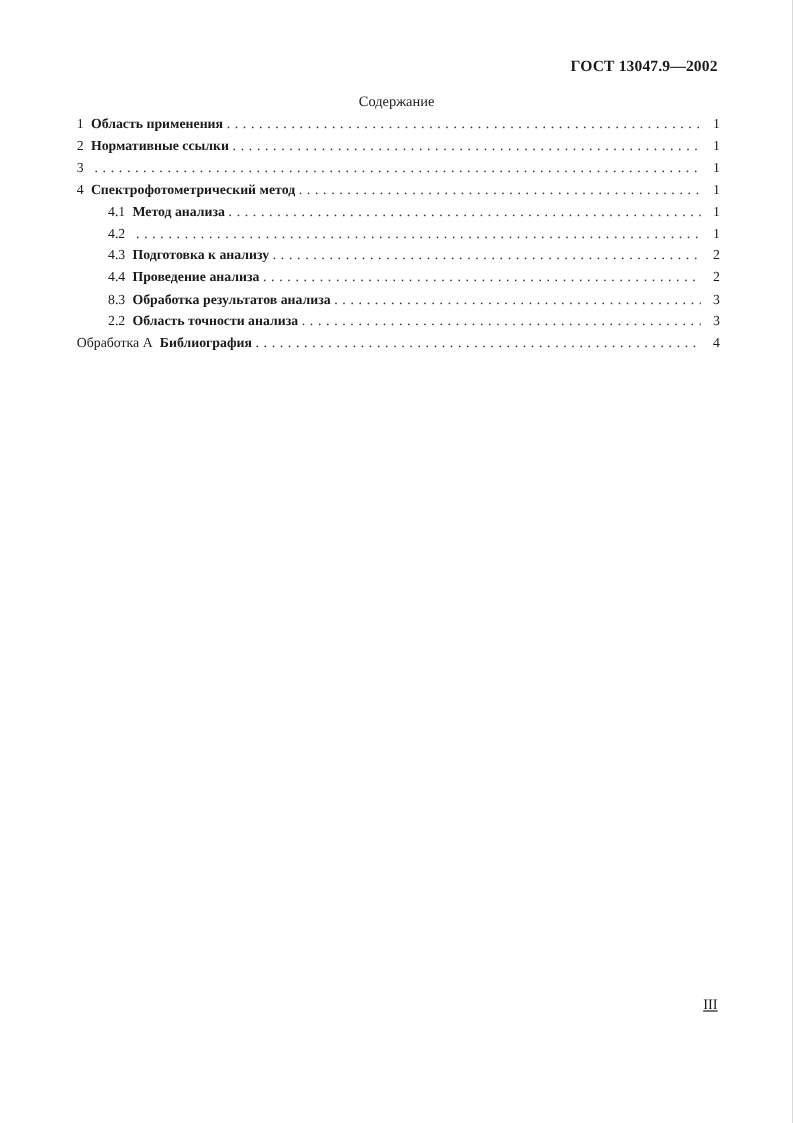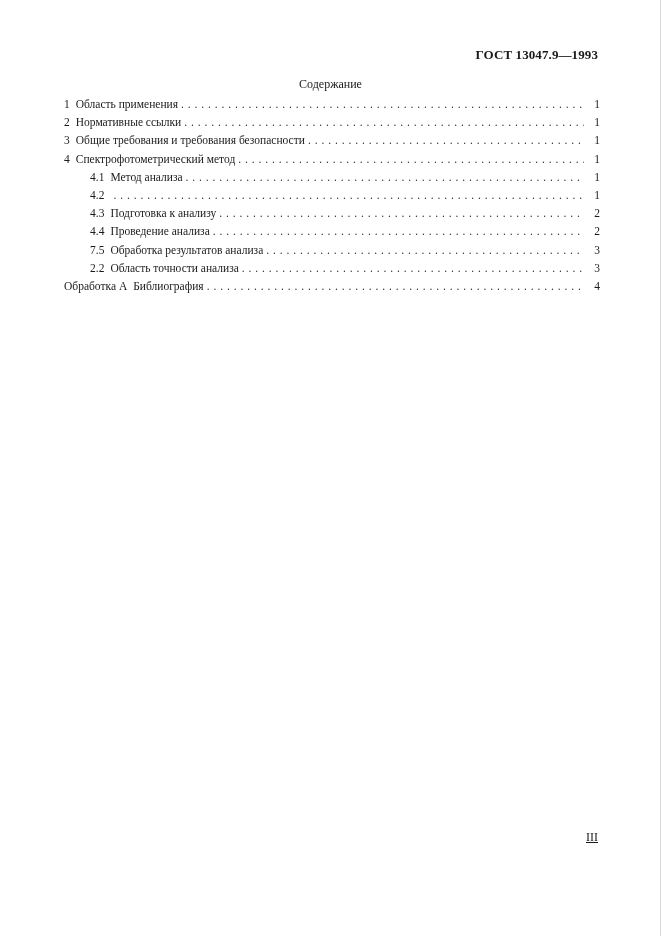--- a/index.html
+++ b/index.html
@@ -54,20 +54,21 @@
     }
     .toc-row.sub {
       padding-left: 26px;
     }
     .toc-num {
       display: inline-block;
       margin-right: 6px;
     }
     .toc-label {
       flex: 0 0 auto;
+      font-weight: bold;
     }
     .toc-dots {
       flex: 1 1 auto;
       overflow: hidden;
       margin: 0 4px 0 3px;
       letter-spacing: 4.2px;
       color: #333;
     }
     .toc-dots::before {
       content: ". . . . . . . . . . . . . . . . . . . . . . . . . . . . . . . . . . . . . . . . . . . . . . . . . . . . . . . . . . . . . . . . . . . . . . . . . . . . . . . . . . . . . . . . . . . . . . . . . . . . . . . . . .";
@@ -84,40 +85,39 @@
       right: 63px;
       font-size: 12px;
       text-decoration: underline;
     }
   </style>
 </head>
 <body>
 
 <div class="page-border-right"></div>
 
-<div class="doc-code">ГОСТ 13047.9—1993</div>
+<div class="doc-code">ГОСТ 13047.9—2002</div>
 
 <div class="toc-title">Содержание</div>
 
 <div class="toc">
   <div class="toc-row">
     <span class="toc-num">1</span>
     <span class="toc-label">Область применения</span>
     <span class="toc-dots"></span>
     <span class="toc-page">1</span>
   </div>
   <div class="toc-row">
     <span class="toc-num">2</span>
     <span class="toc-label">Нормативные ссылки</span>
     <span class="toc-dots"></span>
     <span class="toc-page">1</span>
   </div>
   <div class="toc-row">
     <span class="toc-num">3</span>
-    <span class="toc-label">Общие требования и требования безопасности</span>
     <span class="toc-dots"></span>
     <span class="toc-page">1</span>
   </div>
   <div class="toc-row">
     <span class="toc-num">4</span>
     <span class="toc-label">Спектрофотометрический метод</span>
     <span class="toc-dots"></span>
     <span class="toc-page">1</span>
   </div>
   <div class="toc-row sub">
@@ -137,21 +137,21 @@
     <span class="toc-dots"></span>
     <span class="toc-page">2</span>
   </div>
   <div class="toc-row sub">
     <span class="toc-num">4.4</span>
     <span class="toc-label">Проведение анализа</span>
     <span class="toc-dots"></span>
     <span class="toc-page">2</span>
   </div>
   <div class="toc-row sub">
-    <span class="toc-num">7.5</span>
+    <span class="toc-num">8.3</span>
     <span class="toc-label">Обработка результатов анализа</span>
     <span class="toc-dots"></span>
     <span class="toc-page">3</span>
   </div>
   <div class="toc-row sub">
     <span class="toc-num">2.2</span>
     <span class="toc-label">Область точности анализа</span>
     <span class="toc-dots"></span>
     <span class="toc-page">3</span>
   </div>

